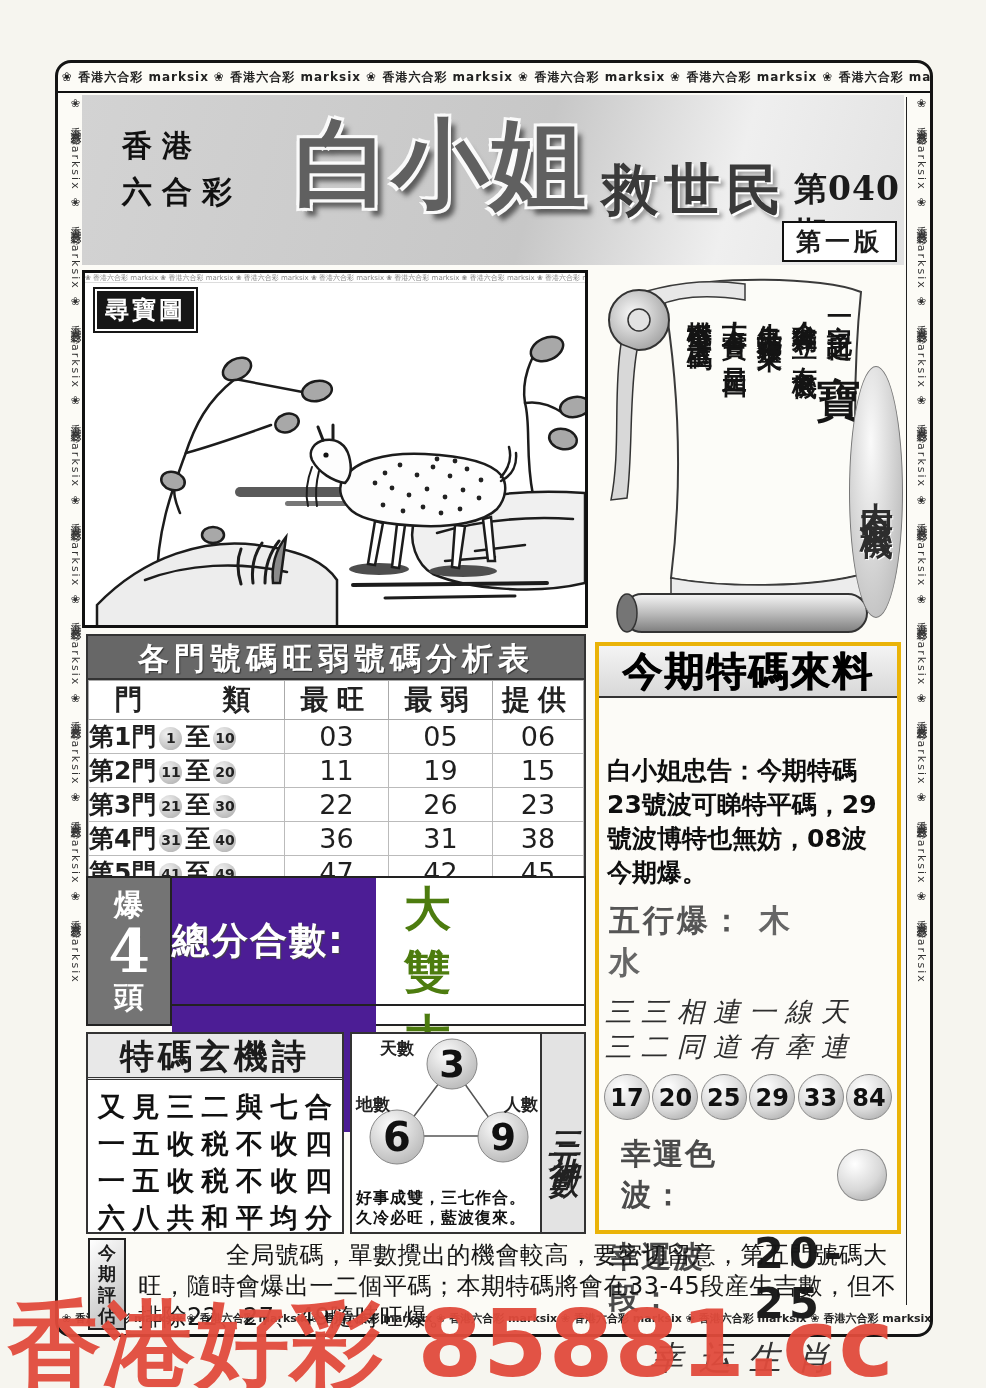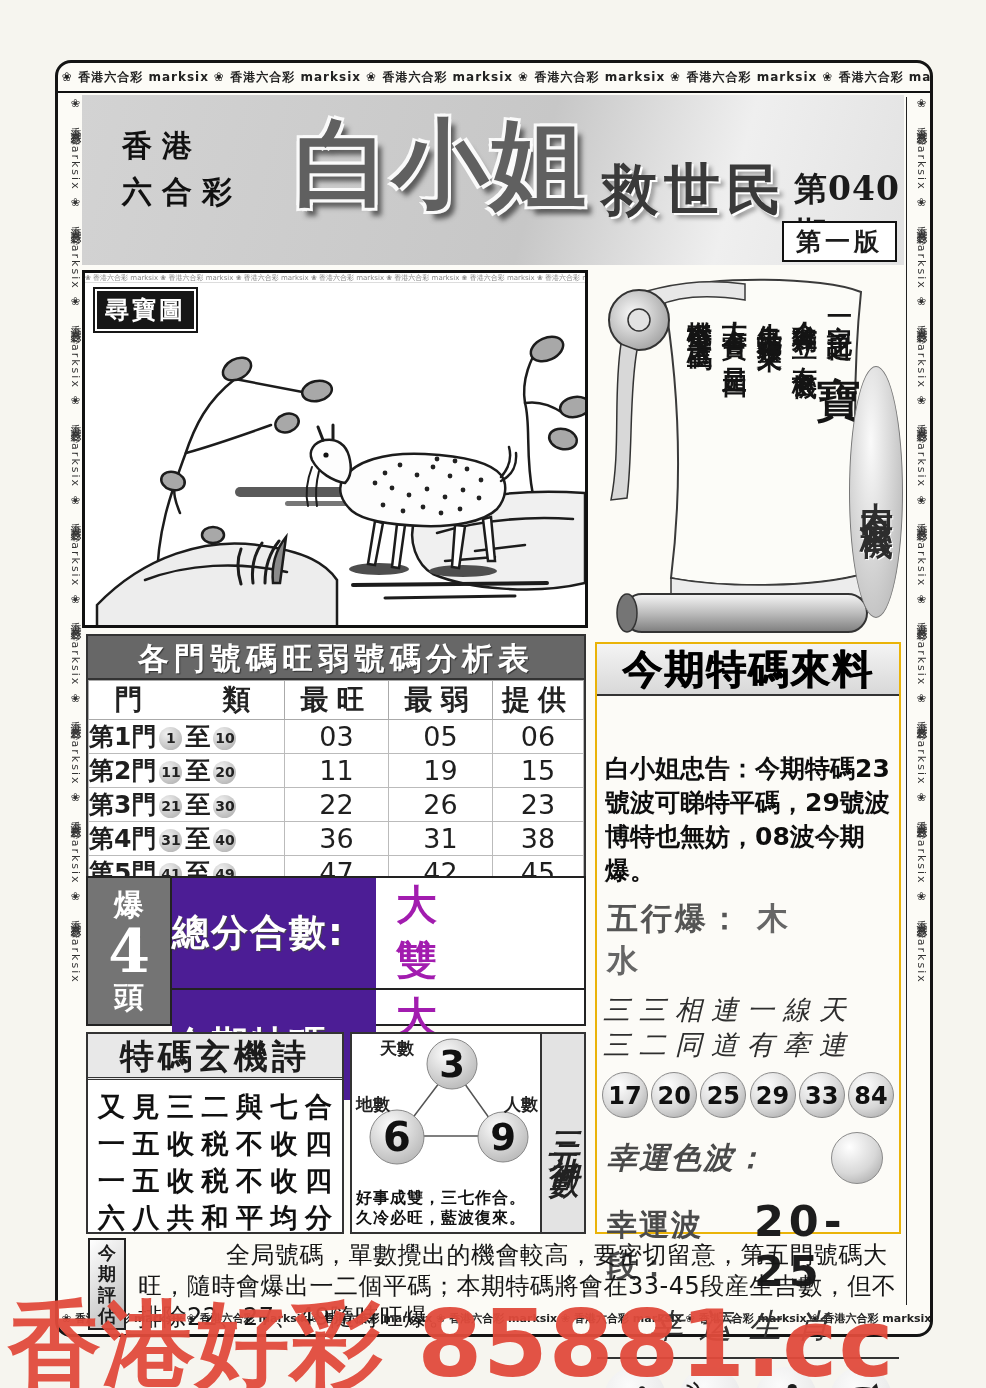--- a/index.html
+++ b/index.html
@@ -86,21 +86,21 @@
     align-items:center; justify-content:center; border-right:2px solid #222; line-height:1; }
   .burst-side span { font-size:30px; font-weight:900; }
   .burst-side .b4 { font-size:60px; font-family:"DejaVu Serif",serif; font-weight:900; margin:1px 0; }
   .burst-rows { flex:1; display:flex; flex-direction:column; }
   .burst-row { flex:1; display:flex; border-bottom:2px solid #222; }
   .burst-row:last-child { border-bottom:none; }
   .burst-label { width:204px; background:#4c1d95; color:#fff; font-size:37px; font-weight:900;
     display:flex; align-items:center; padding-left:0; letter-spacing:2px;
     text-shadow:1px 1px 1px #444; }
   .burst-value { flex:1; display:flex; align-items:center; justify-content:center;
-    font-size:41px; font-weight:900; color:#a21caf; letter-spacing:26px; padding-left:20px; }
+    font-size:47px; font-weight:900; color:#4d7c0f; letter-spacing:26px; padding-left:28px; }
 
   
   .poem { position:absolute; left:28px; top:969px; width:258px; height:202px;
     border:2px solid #333; background:#fff; }
   .poem-title { height:46px; line-height:44px; text-align:center; font-size:34px; font-weight:900;
     letter-spacing:4px; background:#e8e8e8; border-bottom:3px double #333; }
   .poem-body { padding:8px 10px 0 10px; }
   .poem-line { font-size:27px; font-weight:bold; line-height:37px; text-align:justify;
     text-align-last:justify; color:#111; }
 
@@ -110,35 +110,35 @@
   .trinity-main { flex:1; position:relative; }
   .trinity-notes { position:absolute; left:4px; bottom:4px; font-size:16px; font-weight:900;
     line-height:20px; color:#111; letter-spacing:1px; white-space:nowrap; }
   .trinity-side { width:44px; background:#e3e3e3; border-left:2px solid #333;
     display:flex; align-items:center; justify-content:center;
     writing-mode:vertical-rl; text-orientation:upright; font-family:"DejaVu Serif",serif;
     font-style:italic; font-size:30px; font-weight:bold; letter-spacing:12px; color:#222; }
 
   
   .special { position:absolute; left:537px; top:579px; width:306px; height:592px;
-    border:2px solid #eab308; background:#fcfbf7; }
+    border:4px solid #eab308; background:#fcfbf7; }
   .sp-title { height:52px; line-height:50px; text-align:center; font-size:40px; font-weight:900;
     letter-spacing:2px; color:#000; background:linear-gradient(#f4f4f4,#d8d8d8);
     border-bottom:2px solid #333; text-shadow:1px 0 0 #000; }
   .advice { padding:8px 8px 0 8px; font-size:25px; font-weight:bold; line-height:34px; color:#0e0e0e;margin-top:48px; }
   .wuxing { padding:10px 8px 0 10px; font-size:31px; font-weight:900; color:#555; letter-spacing:3px; }
   .wx-val { margin-left:14px; letter-spacing:30px; color:#666; }
   .hand { padding:10px 4px 0 6px; font-family:"DejaVu Serif",serif; font-style:italic;
     font-size:27px; color:#2e2e2e; letter-spacing:9px; line-height:35px; white-space:nowrap; }
   .balls { display:flex; justify-content:space-between; padding:10px 5px 0 5px; }
   .ball { width:46px; height:46px; border-radius:50%;
     background:radial-gradient(circle at 35% 28%, #ffffff, #d8d8d8 55%, #9d9d9d);
     border:1px solid #8a8a8a; text-align:center; line-height:46px;
     font-size:24px; font-weight:900; color:#111; }
-  .lucky-color { display:flex; align-items:center; padding:14px 10px 0 10px;font-style:italic; }
+  .lucky-color { display:flex; align-items:center; padding:14px 10px 0 22px; }
   .lucky-color .lbl, .lucky-range .lbl { font-size:30px; font-weight:900; color:#4a4a4a; letter-spacing:2px; }
   .ball.plain { width:52px; height:52px; margin-left:64px; }
   .lucky-range { display:flex; align-items:center; padding:12px 10px 0 10px; }
   .lr-val { font-size:43px; font-weight:900; color:#1d1d1d; letter-spacing:5px; margin-left:14px; }
   .zodiac-label { text-align:center; font-family:"DejaVu Serif",serif; font-style:italic;
     font-size:33px; color:#333; letter-spacing:16px; padding-top:8px; }
   .sp-divider { border-top:2px solid #333; margin-top:8px; }
   .zodiac-row { display:flex; justify-content:space-around; padding-top:8px; }
   .zo { width:62px; height:62px; border-radius:50%;
     background:radial-gradient(circle at 40% 30%, #fbfbfb, #e2e2e2); display:flex;

